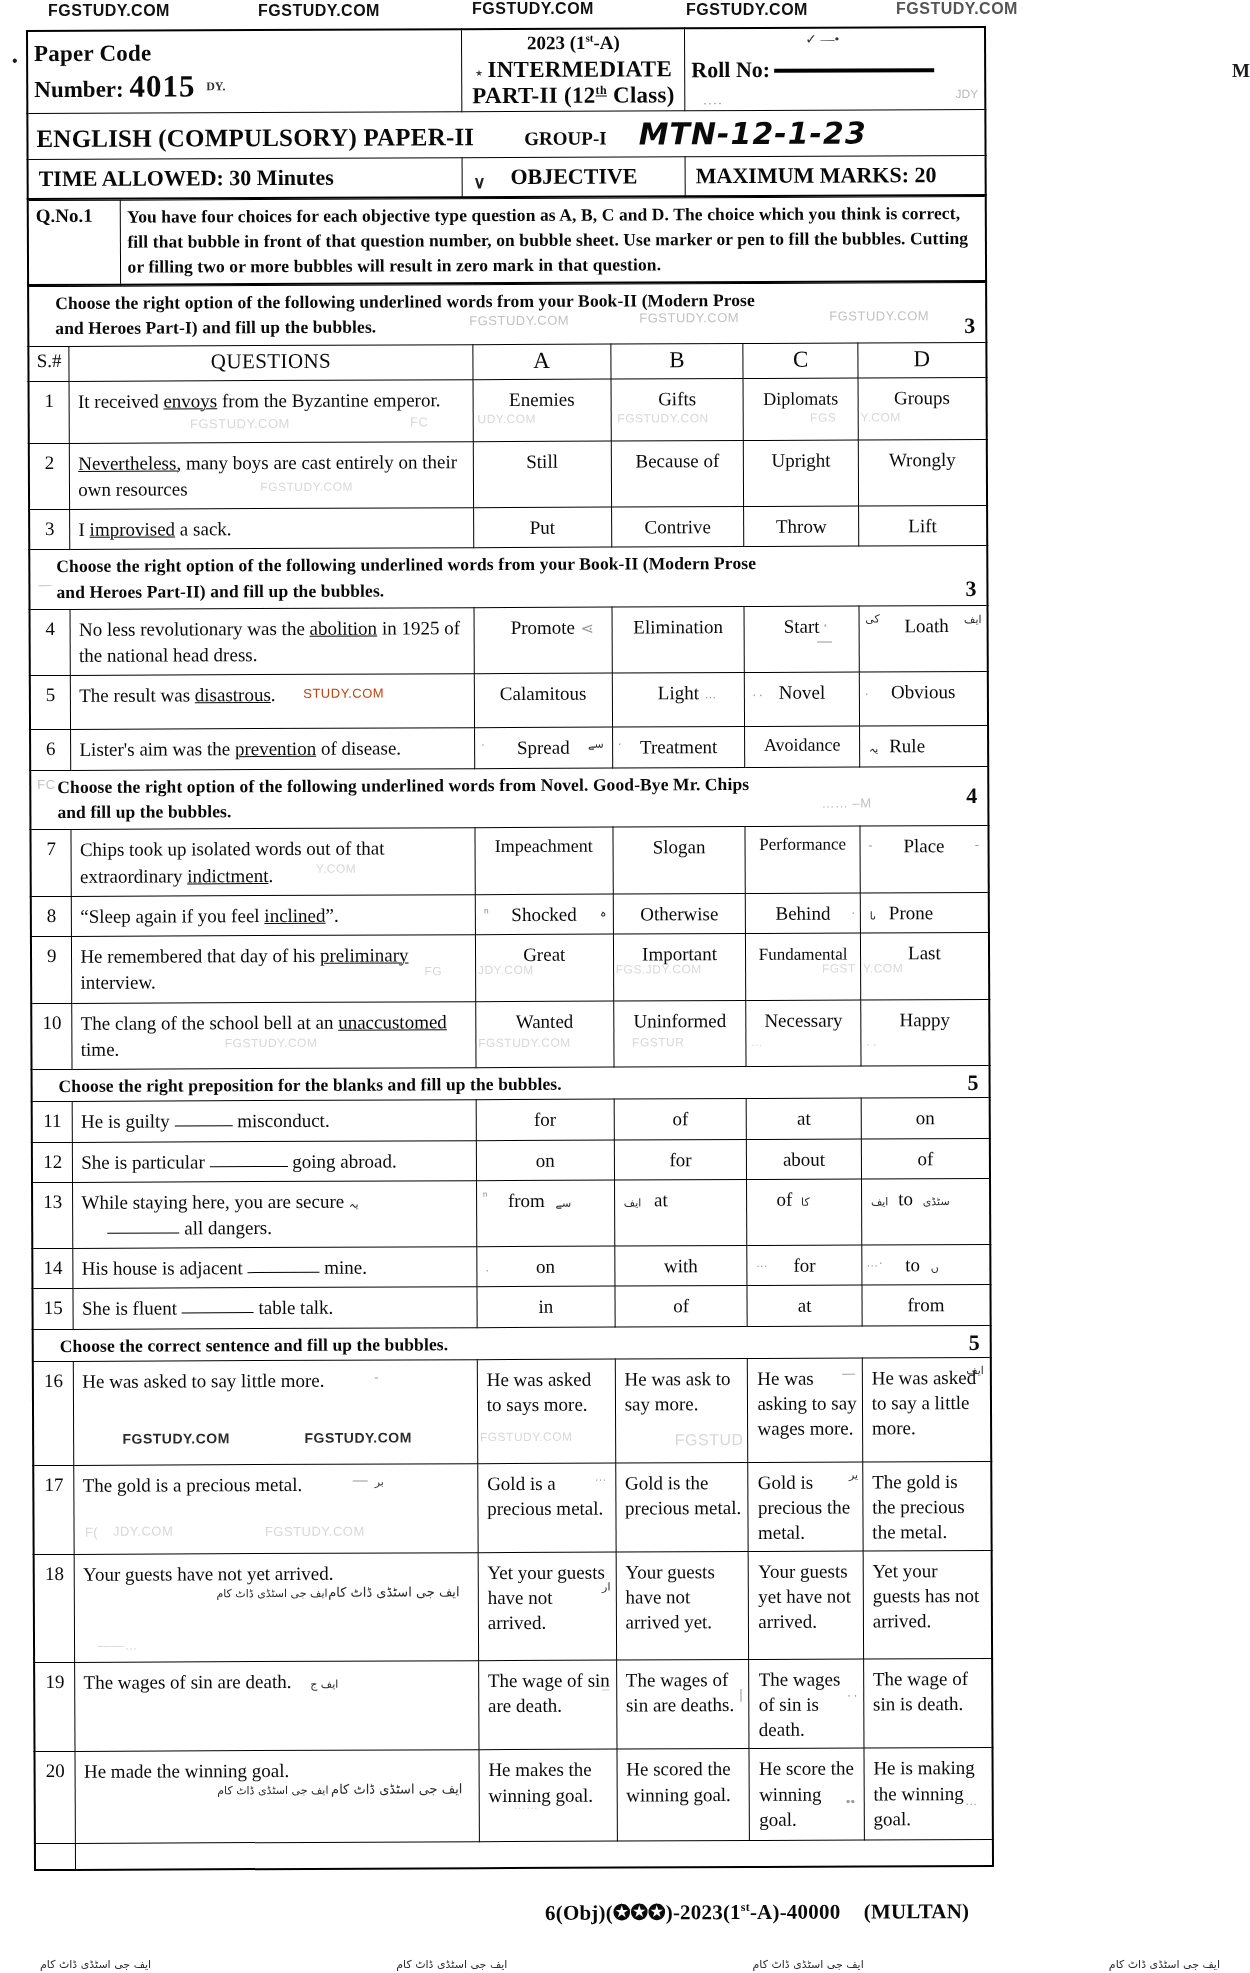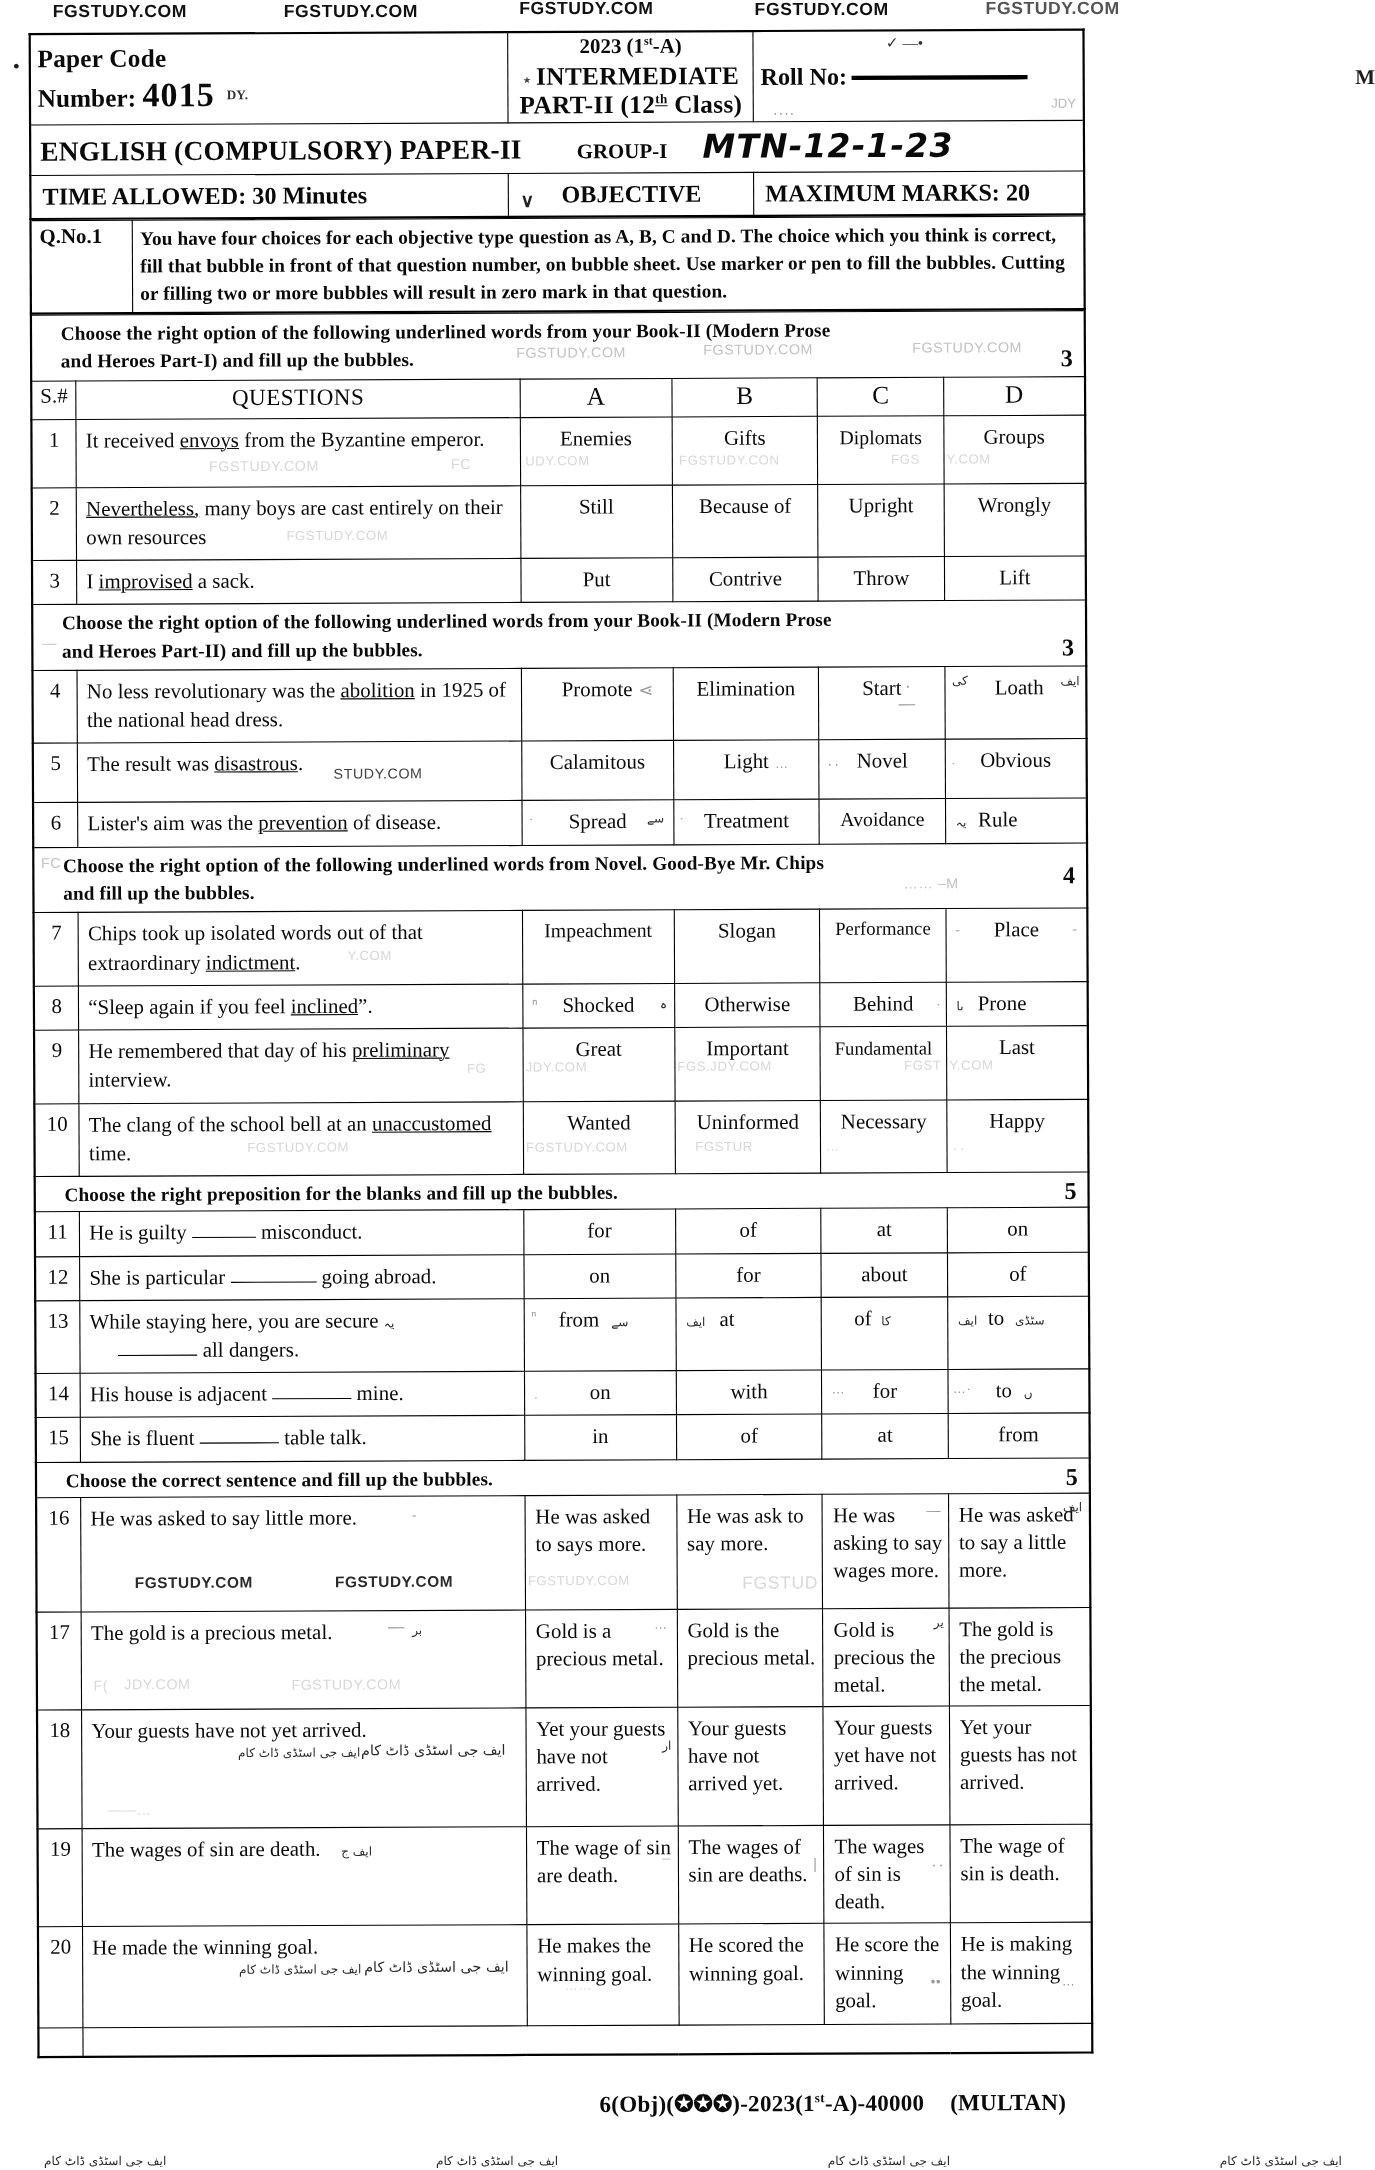--- a/index.html
+++ b/index.html
@@ -328,21 +328,21 @@
         <span class="urdu" style="float:right; margin-left:3px;">ایف</span>
         <span style="margin-left:36px;">Loath</span>
         <span class="urdu" style="position:absolute; left:6px; top:6px;">کی</span>
       </td>
     </tr>
 
     <tr>
       <td class="sn-cell">5</td>
       <td class="q-cell" style="height:54px;">
         <span>The result was </span><u class="ul">disastrous</u><span>.</span>
-        <span class="wm faint" style="left:232px; top:20px; font-size:13px; color:#404040;">STUDY.COM</span>
+        <span class="wm faint" style="left:232px; top:10px; font-size:13px; color:#c2410c;">STUDY.COM</span>
       </td>
       <td class="o-cell">Calamitous</td>
       <td class="o-cell">
         <span>Light</span>
         <span class="wm faint" style="left:92px; top:14px; font-size:12px;">…</span>
       </td>
       <td class="o-cell">
         <span class="wm faint" style="left:6px; top:12px; font-size:12px;">․․</span>
         <span>Novel</span>
       </td>

